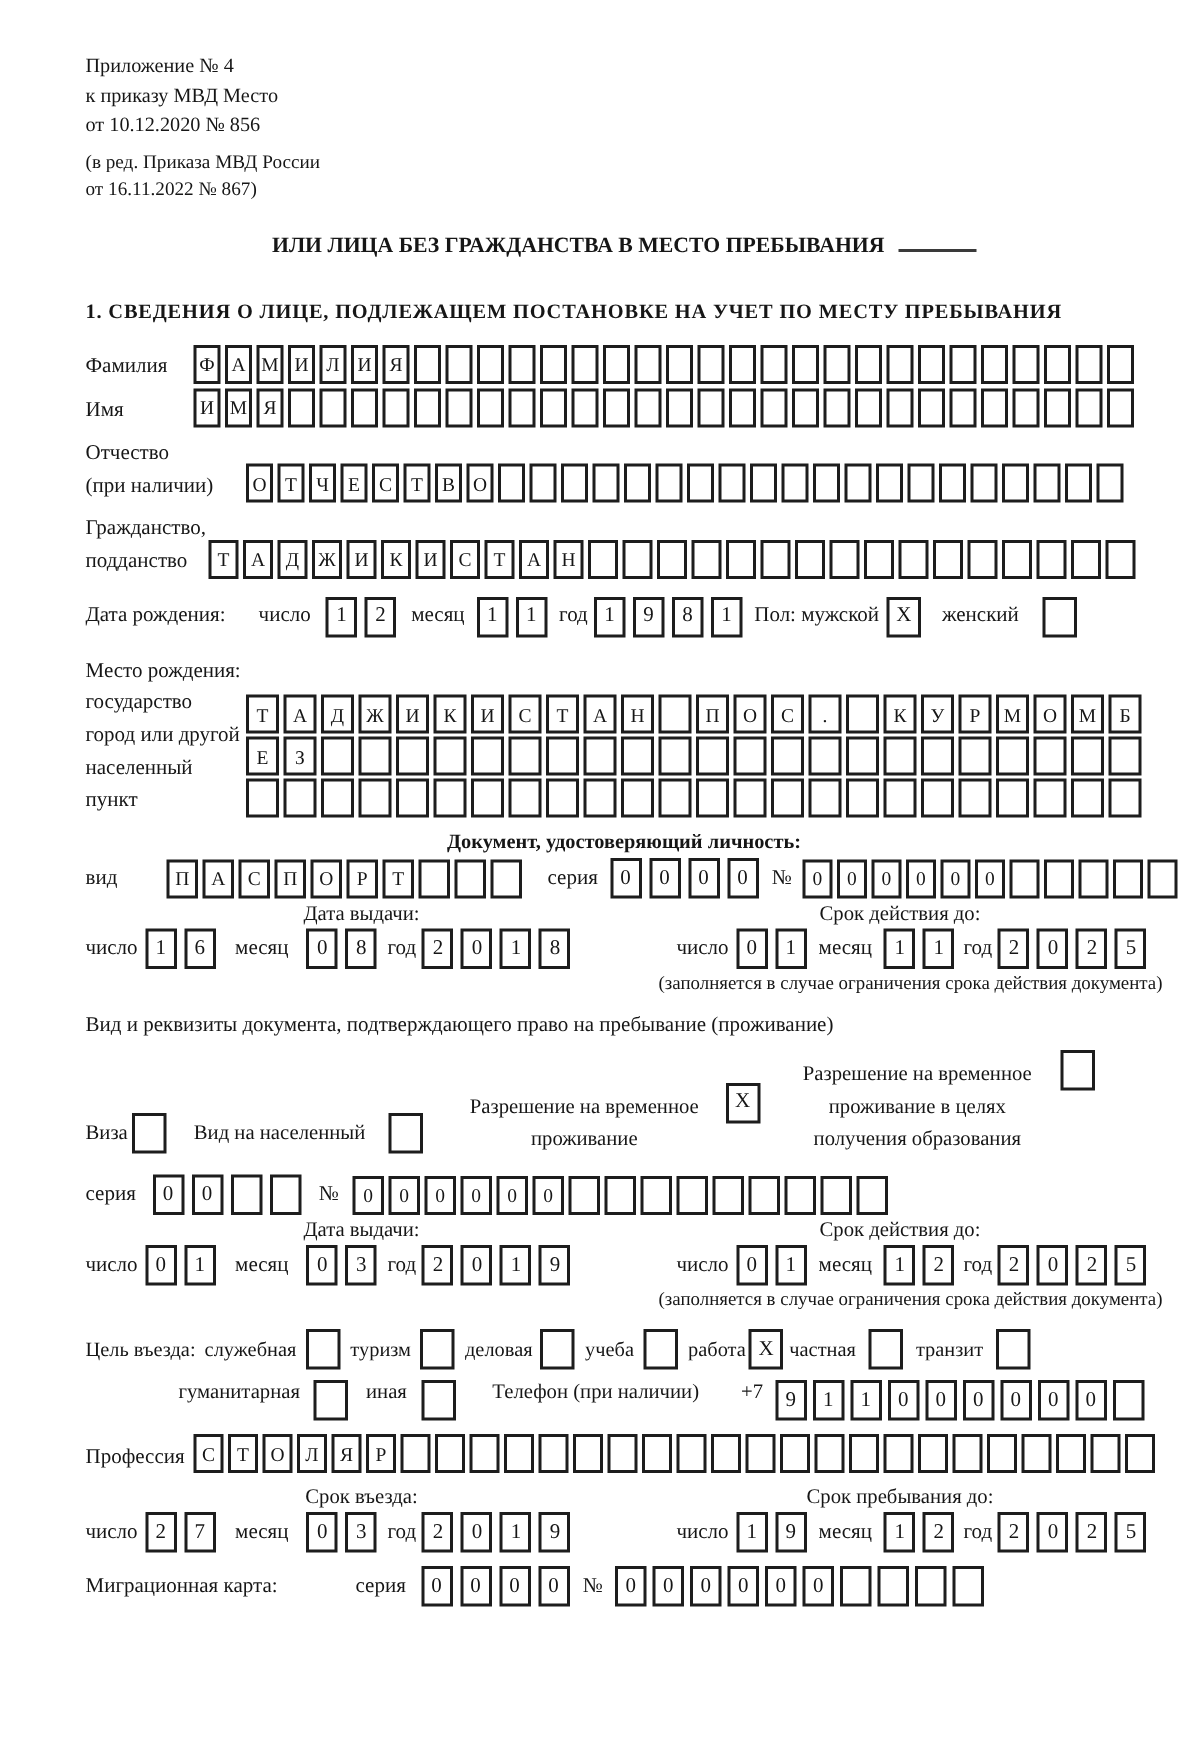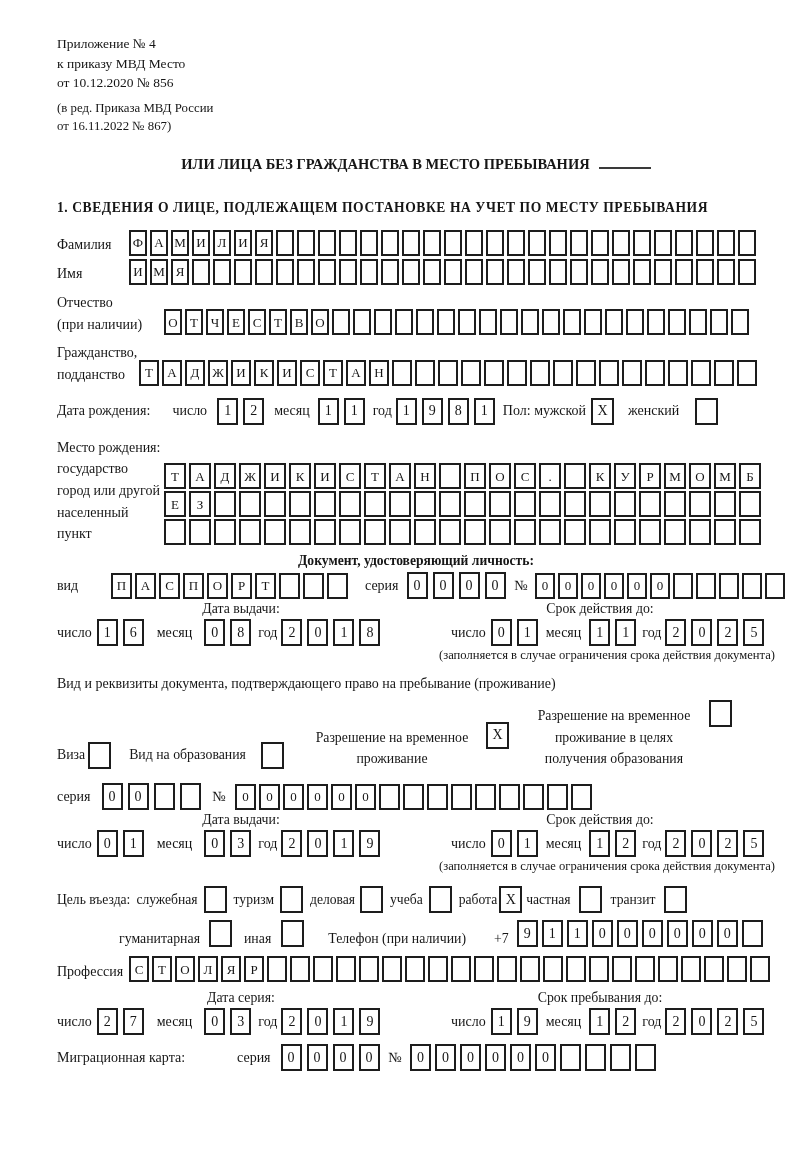--- a/index.html
+++ b/index.html
@@ -45,21 +45,21 @@
   .note.right{text-align:right}
 
   .res-intro{font-size:14px;margin-top:8px;line-height:1.8}
   .res-options{display:flex;align-items:flex-end;margin-top:4px;font-size:13.8px}
   .opt{display:flex;align-items:flex-start}
   .opt-label{padding-top:5px}
   .opt-label.multiline{text-align:center;line-height:1.55;width:176px}
   .opt-label.multiline.last{width:178px}
 
   .purpose-line{display:flex;align-items:center;font-size:13.6px;margin-top:12px}
-  .purpose-line2{display:flex;align-items:flex-end;font-size:13.8px;margin-top:7px;margin-left:62px}
+  .purpose-line2{display:flex;align-items:flex-start;font-size:13.8px;margin-top:7px;margin-left:62px}
 </style>
 </head>
 <body>
 
 <div class="page">
 
   <div class="approval">
     <div>Приложение № 4</div>
     <div>к приказу МВД Место</div>
     <div>от 10.12.2020 № 856</div>
@@ -420,21 +420,21 @@
   <div class="note right">(заполняется в случае ограничения срока действия документа)</div>
 
   <div class="res-intro">Вид и реквизиты документа, подтверждающего право на пребывание (проживание)</div>
 
   <div class="res-options">
     <div class="opt">
       <span class="opt-label">Виза</span>
       <span class="checkbox" style="margin-left:3px"></span>
     </div>
     <div class="opt" style="margin-left:18px">
-      <span class="opt-label">Вид на образования</span>
+      <span class="opt-label">Вид на населенный</span>
       <span class="checkbox" style="margin-left:15px"></span>
     </div>
     <div class="opt" style="margin-left:20px">
       <span class="opt-label multiline">Разрешение на временное проживание</span>
       <span class="checkbox" style="margin-left:6px">X</span>
     </div>
     <div class="opt" style="margin-left:16px">
       <span class="opt-label multiline last">Разрешение на временное проживание в целях получения образования</span>
       <span class="checkbox" style="margin-left:6px"></span>
     </div>
@@ -584,21 +584,21 @@
         <span class="cell"></span>
         <span class="cell"></span>
         <span class="cell"></span>
         <span class="cell"></span>
         <span class="cell"></span>
       </div>
   </div>
 
   <div class="date-pair" style="margin-top:8px">
     <div class="date-col">
-      <div class="date-title">Дата серия:</div>
+      <div class="date-title">Срок въезда:</div>
       <div class="date-fields">
         <span class="fl">число</span>
         <span class="cells date" style="margin-left:5px">
             <span class="cell">2</span>
             <span class="cell">7</span>
           </span>
         <span class="fl" style="margin-left:13px">месяц</span>
         <span class="cells date" style="margin-left:12px">
             <span class="cell">0</span>
             <span class="cell">3</span>

